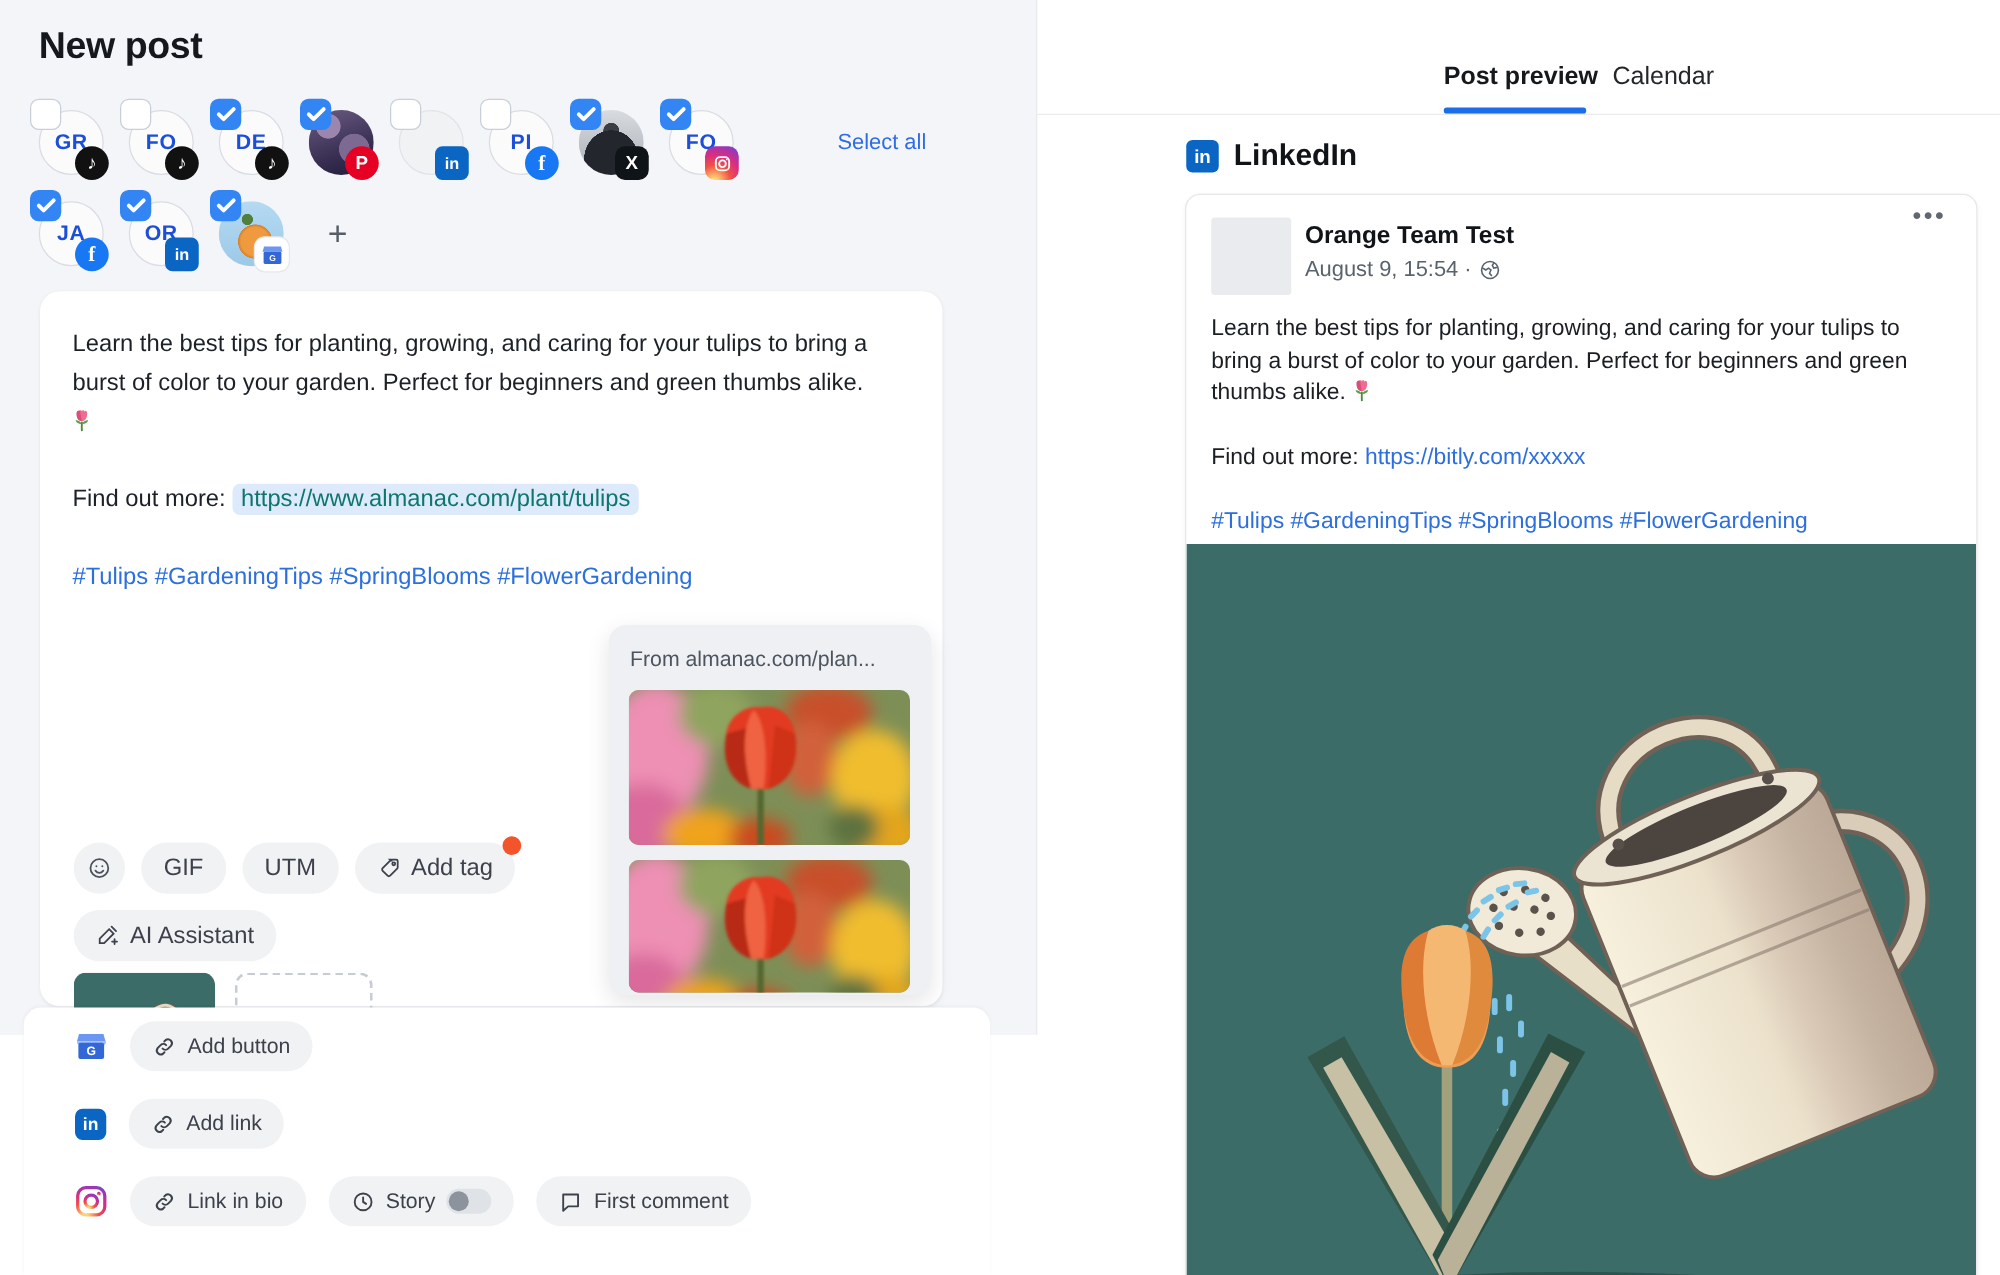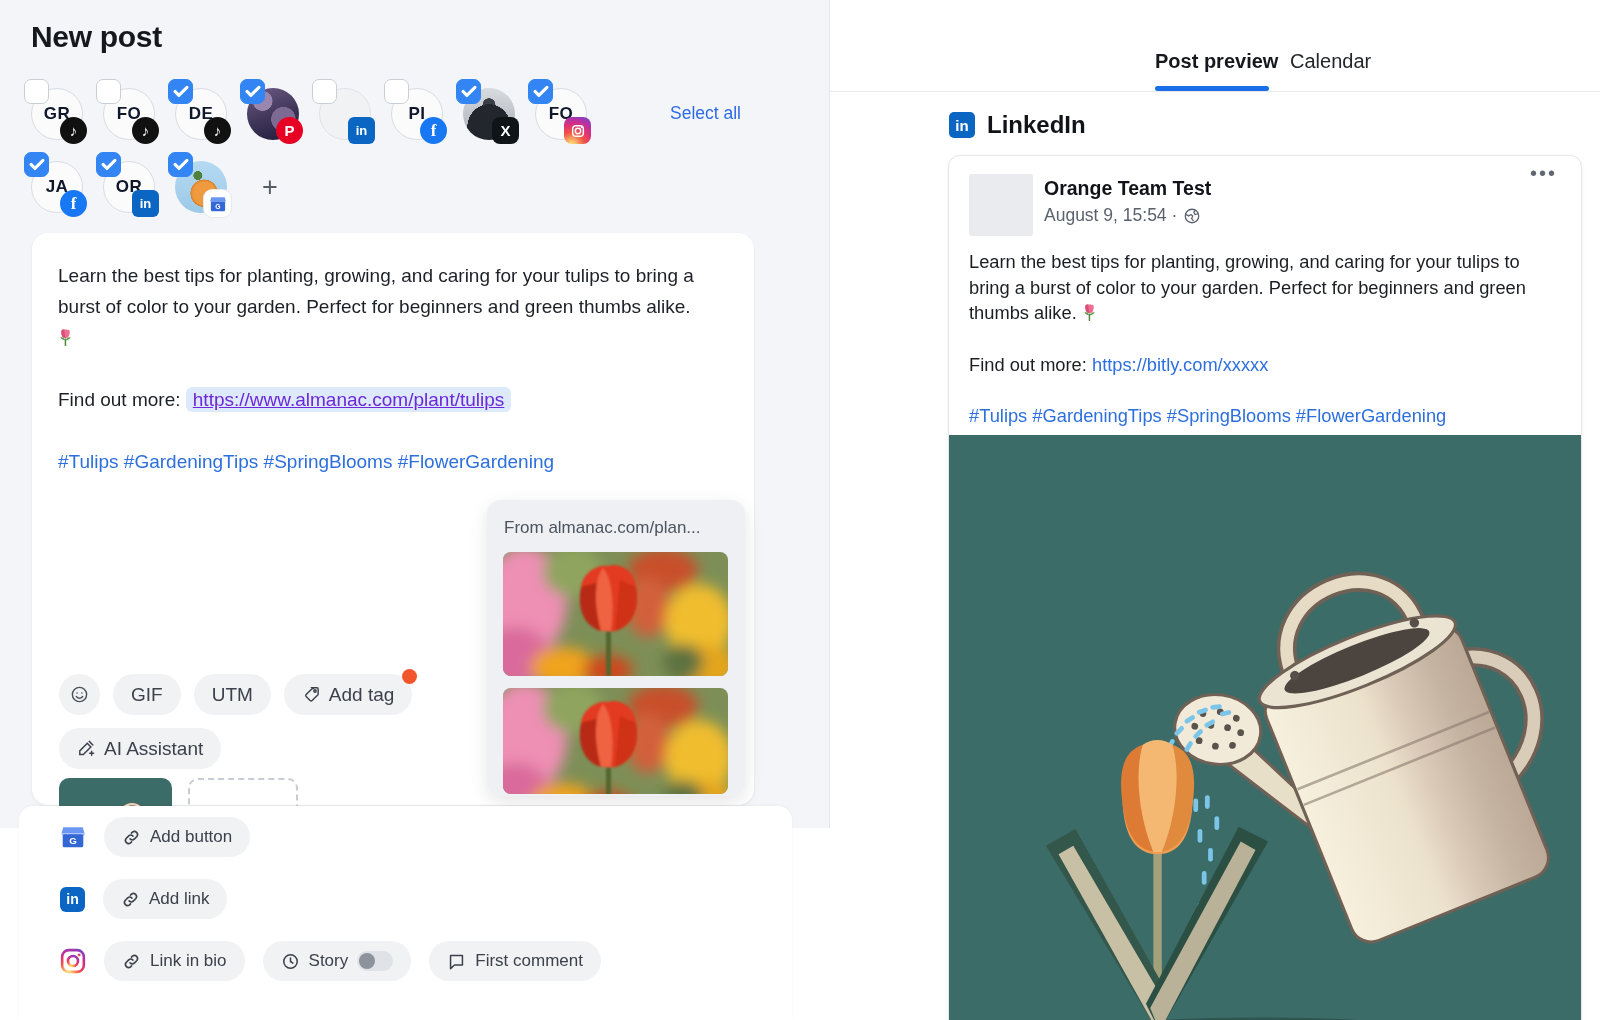--- a/index.html
+++ b/index.html
@@ -8,21 +8,21 @@
 
   
   .left-panel { position:absolute; left:0; top:0; width:830px; height:828px; background:#f4f5f8; border-right:1px solid #e4e6ea; }
   .new-post-title { position:absolute; left:31px; top:20px; font-size:30px; font-weight:700; color:#15181d; letter-spacing:-0.3px; }
   .select-all { position:absolute; right:88px; top:103px; font-size:17.5px; color:#2e6be6; cursor:pointer; }
 
   .accounts { position:absolute; left:31px; top:88px; width:620px; }
   .acct-row { display:flex; gap:20px; margin-bottom:21px; align-items:center; }
   .acct { position:relative; width:52px; height:52px; flex:0 0 auto; }
   .avatar { width:52px; height:52px; border-radius:50%; display:flex; align-items:center; justify-content:center;
-            font-size:17px; font-weight:700; color:#0f172a; letter-spacing:.5px; background:#fbfbfc; border:1.5px solid #d9dde3; overflow:hidden; }
+            font-size:17px; font-weight:700; color:#1d4ed8; letter-spacing:.5px; background:#fbfbfc; border:1.5px solid #d9dde3; overflow:hidden; }
   .avatar.blank { background:#f1f2f4; border-color:#e0e3e8; }
   .avatar.photo-sky { border:none;
     background: radial-gradient(circle at 30% 25%, #9b86ad 0 18%, rgba(0,0,0,0) 19%),
                 radial-gradient(circle at 70% 60%, #7d6a93 0 25%, rgba(0,0,0,0) 26%),
                 linear-gradient(160deg, #6d5b85, #3a3154 60%, #201a38); }
   .avatar.photo-person { border:none;
     background: radial-gradient(ellipse 42% 45% at 50% 76%, #23262c 0 99%, rgba(0,0,0,0) 100%),
                 radial-gradient(circle at 50% 32%, #3a3f46 0 14%, rgba(0,0,0,0) 15%),
                 linear-gradient(#d8dbdf, #a9afb7); }
   .avatar.photo-orange { border:none;
@@ -45,21 +45,21 @@
         border:1.5px solid #c9cfd8; cursor:pointer; }
   .cb.on { background:#3385f4; border-color:#3385f4; }
   .cb svg { width:22px; height:22px; display:block; margin:0 auto; }
   .add-account { width:30px; height:30px; margin-left:8px; border:none; background:none; font-size:27px; color:#565d66; cursor:pointer; line-height:30px; }
 
   
   .composer-card { position:absolute; left:32px; top:233px; width:722px; height:572px; background:#fff;
                    border-radius:16px; box-shadow:0 1px 3px rgba(16,24,40,.07); }
   .composer-text { position:absolute; left:26px; top:27px; width:652px; font-size:19px; line-height:31px; color:#1c2127; }
   .composer-text .para { margin-bottom:31px; }
-  .link-pill { color:#6d28d9; background:#ddeafc; border-radius:6px; padding:2px 7px; cursor:pointer;text-decoration:underline; }
+  .link-pill { color:#0f766e; background:#ddeafc; border-radius:6px; padding:2px 7px; cursor:pointer; }
   .hashtags { color:#2c6fdd; }
   .char-row { position:absolute; left:27px; top:505px; display:flex; align-items:center; gap:9px; color:#6b7280;
               font-size:17.5px; font-weight:600; }
   .char-row svg { width:17px; height:17px; }
   .thumb-teal { position:absolute; left:27px; top:545px; width:113px; height:113px; border-radius:10px; overflow:hidden; cursor:pointer; }
   .thumb-add { position:absolute; left:156px; top:545px; width:110px; height:113px; border-radius:10px;
                border:2px dashed #c7ccd4; display:flex; align-items:center; justify-content:center; cursor:pointer; }
   .thumb-add svg { width:32px; height:32px; }
   .chip-row { position:absolute; left:27px; top:441px; display:flex; gap:13px; align-items:center; }
   .chip { position:relative; height:41px; border-radius:21px; background:#f1f2f4; display:flex; align-items:center;

